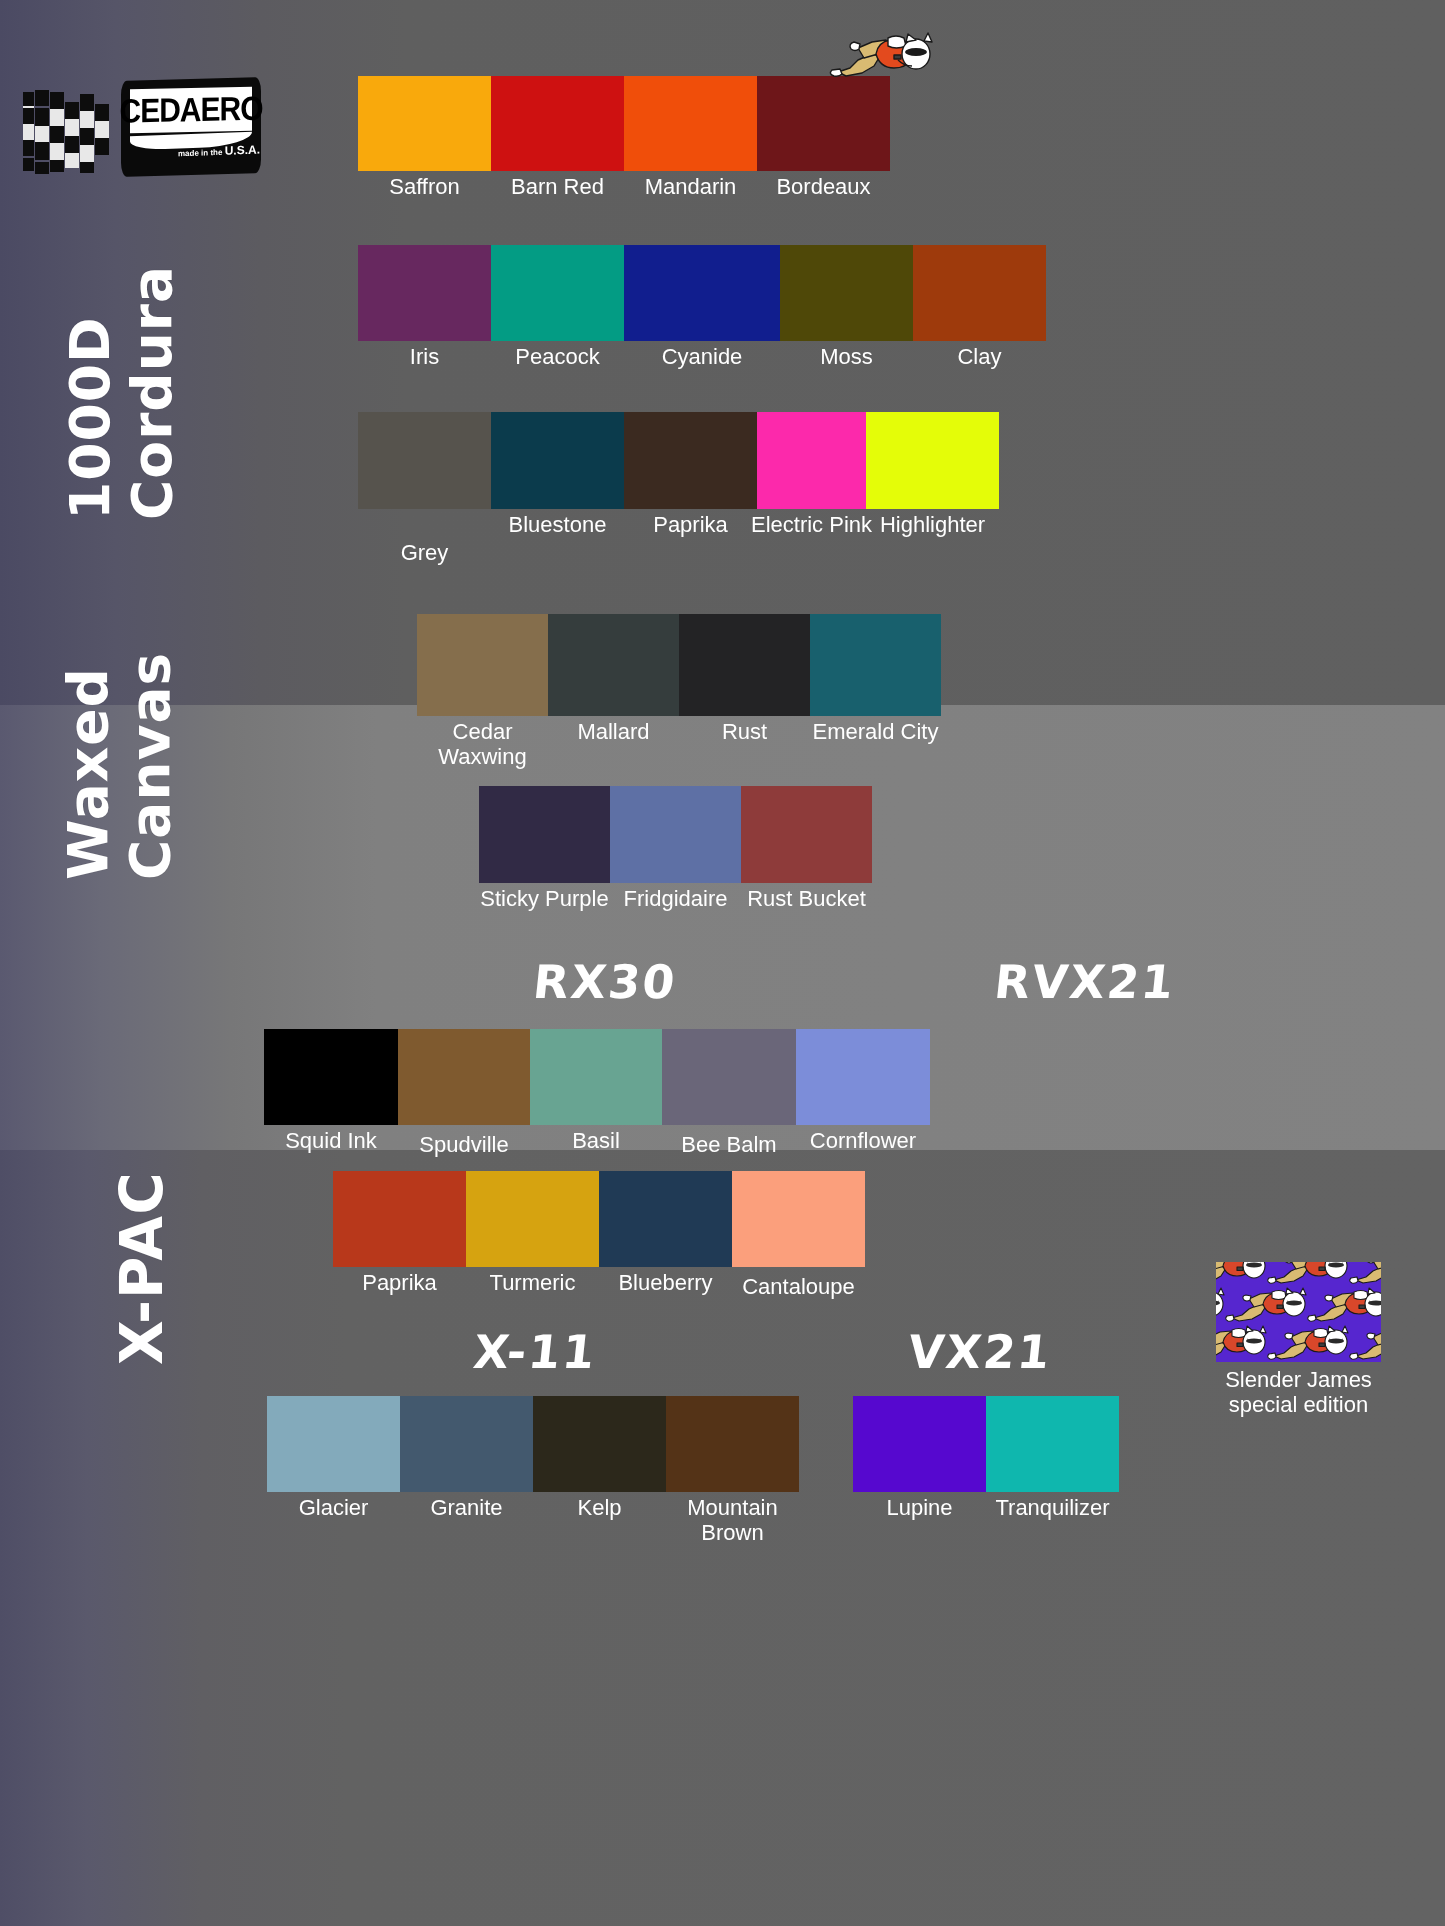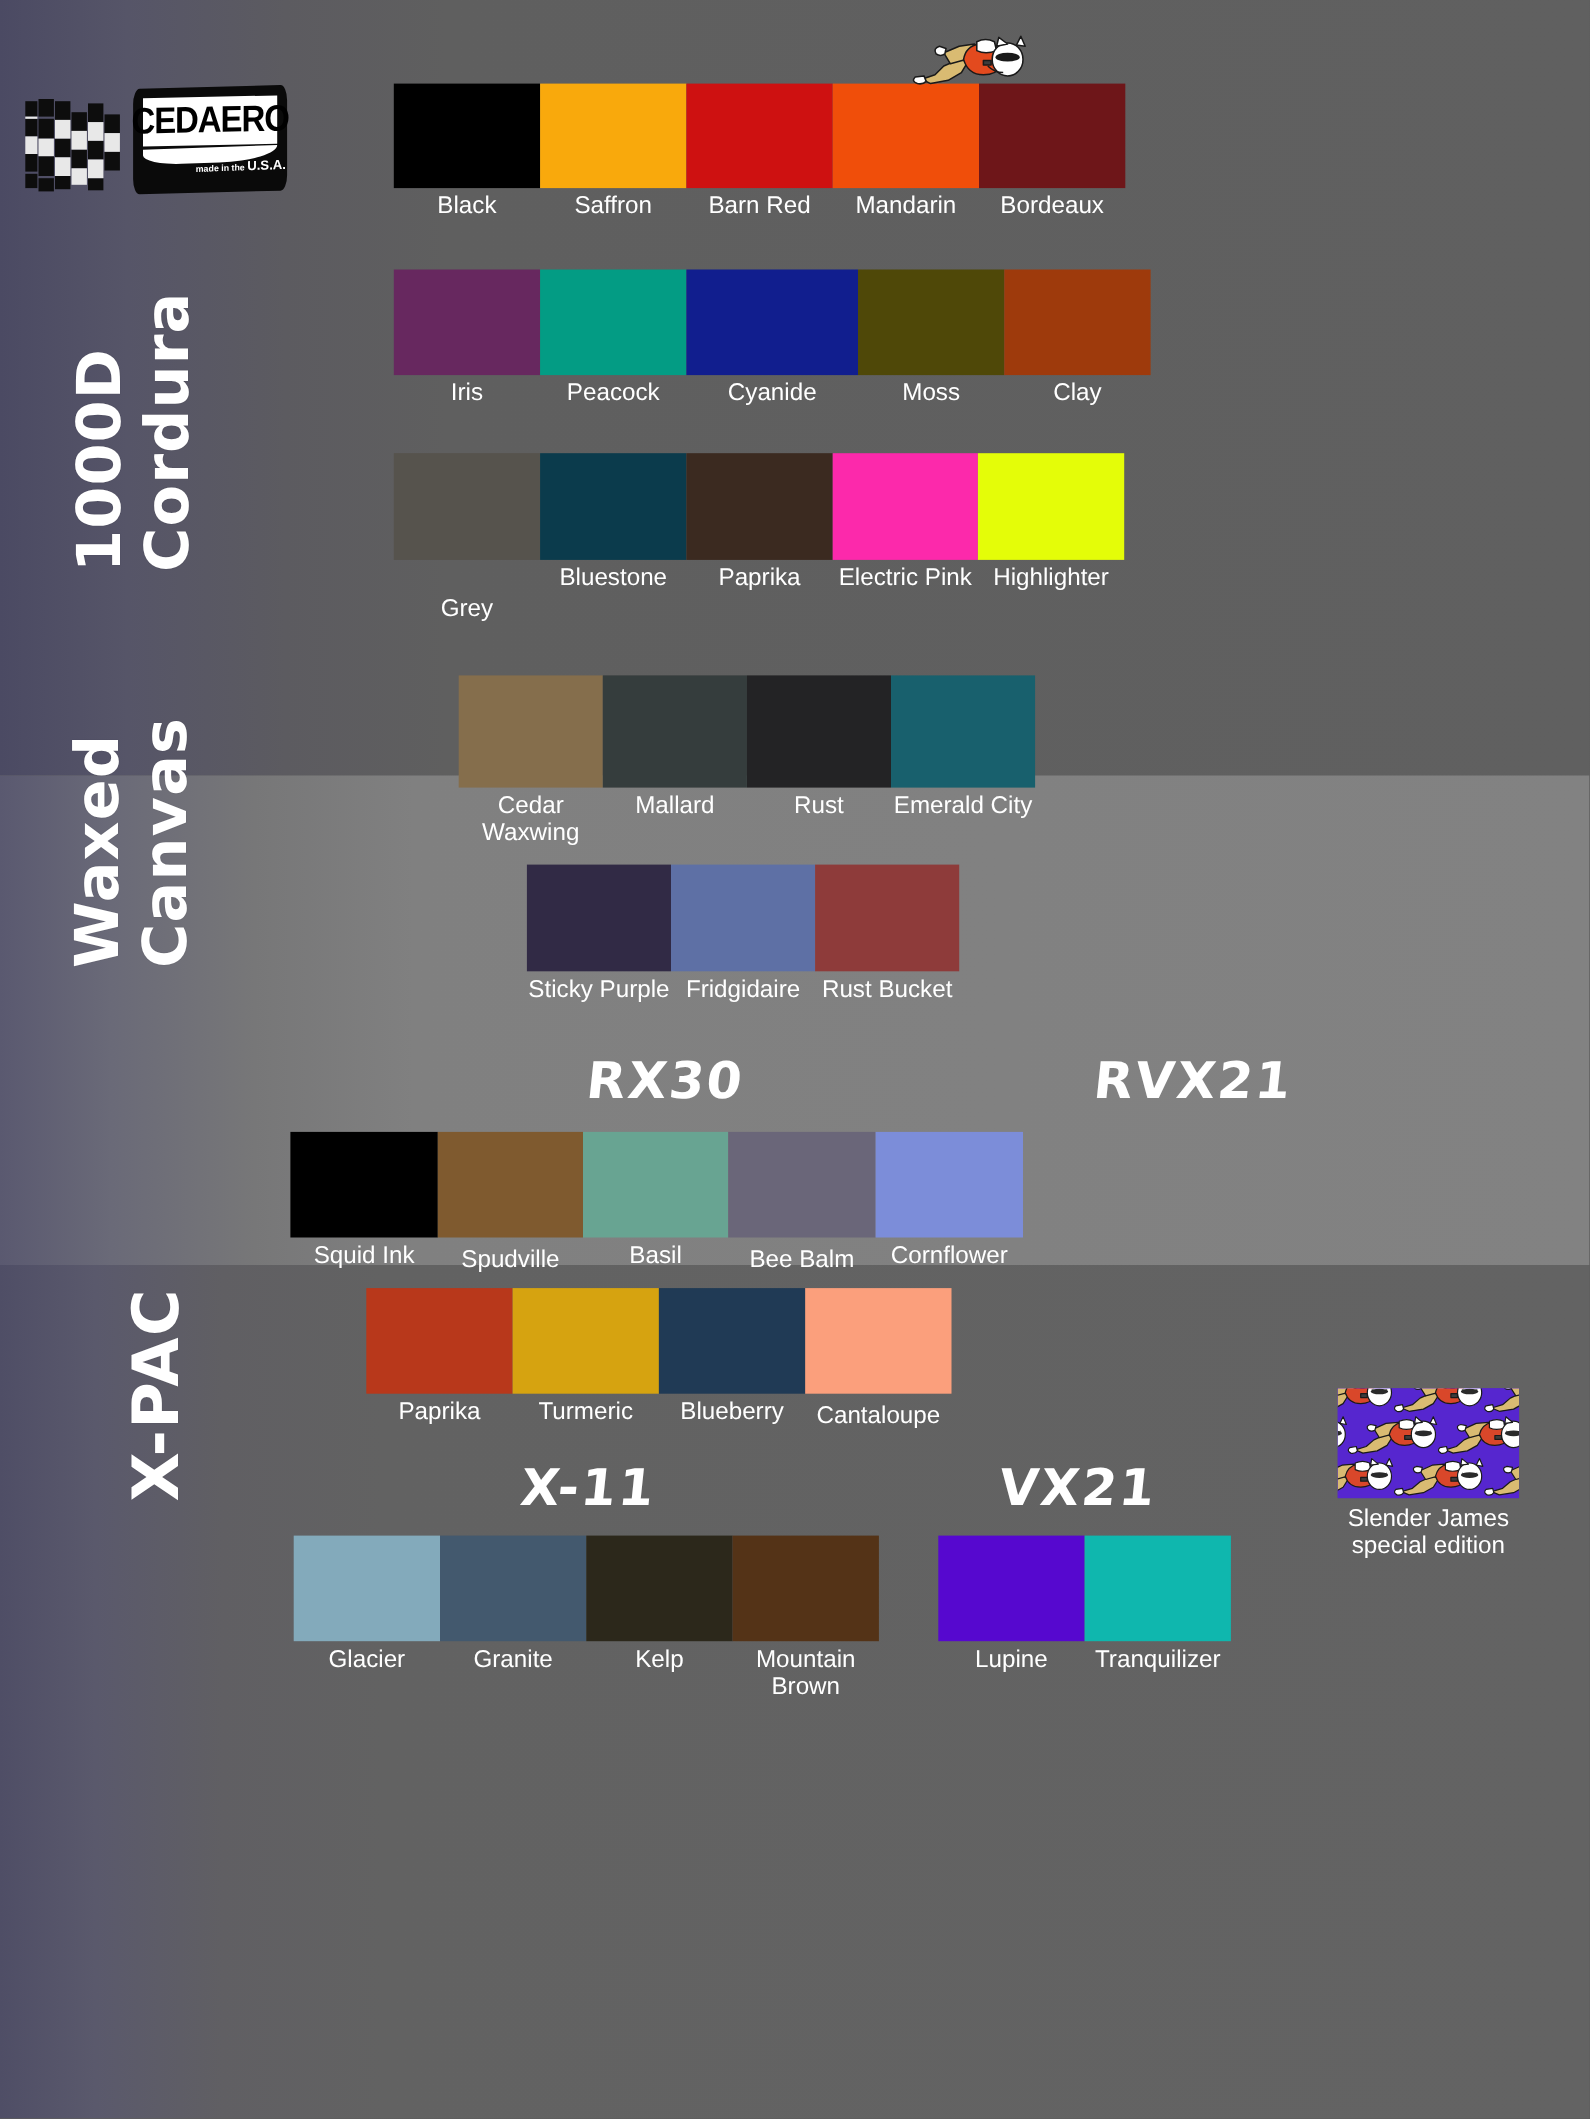--- a/index.html
+++ b/index.html
@@ -256,24 +256,20 @@
   <div>Cordura</div>
 </div>
 <div class="vlabel" id="vlabel-waxed">
   <div>Waxed</div>
   <div>Canvas</div>
 </div>
 <div class="vlabel" id="vlabel-xpac">X-PAC</div>
 
 <div class="row" style="left:358px; top:76px;">
   <div class="sw" style="width:133px;">
-    <span class="chip" style="height:95px; background:#000000;"></span>
-    <span class="nm">Black</span>
-  </div>
-  <div class="sw" style="width:133px;">
     <span class="chip" style="height:95px; background:#F9A90C;"></span>
     <span class="nm">Saffron</span>
   </div>
   <div class="sw" style="width:133px;">
     <span class="chip" style="height:95px; background:#CE1111;"></span>
     <span class="nm">Barn Red</span>
   </div>
   <div class="sw" style="width:133px;">
     <span class="chip" style="height:95px; background:#F04E0A;"></span>
     <span class="nm">Mandarin</span>
@@ -313,21 +309,21 @@
     <span class="nm">Grey</span>
   </div>
   <div class="sw" style="width:133px;">
     <span class="chip" style="height:97px; background:#0B3B4C;"></span>
     <span class="nm">Bluestone</span>
   </div>
   <div class="sw" style="width:133px;">
     <span class="chip" style="height:97px; background:#3B2A20;"></span>
     <span class="nm">Paprika</span>
   </div>
-  <div class="sw" style="width:132px;">
+  <div class="sw" style="width:109px;">
     <span class="chip" style="height:97px; background:#FC29AB;"></span>
     <span class="nm">Electric Pink</span>
   </div>
   <div class="sw" style="width:133px;">
     <span class="chip" style="height:97px; background:#E4FD08;"></span>
     <span class="nm">Highlighter</span>
   </div>
 </div>
 
 <div class="row" style="left:417px; top:614px;">

